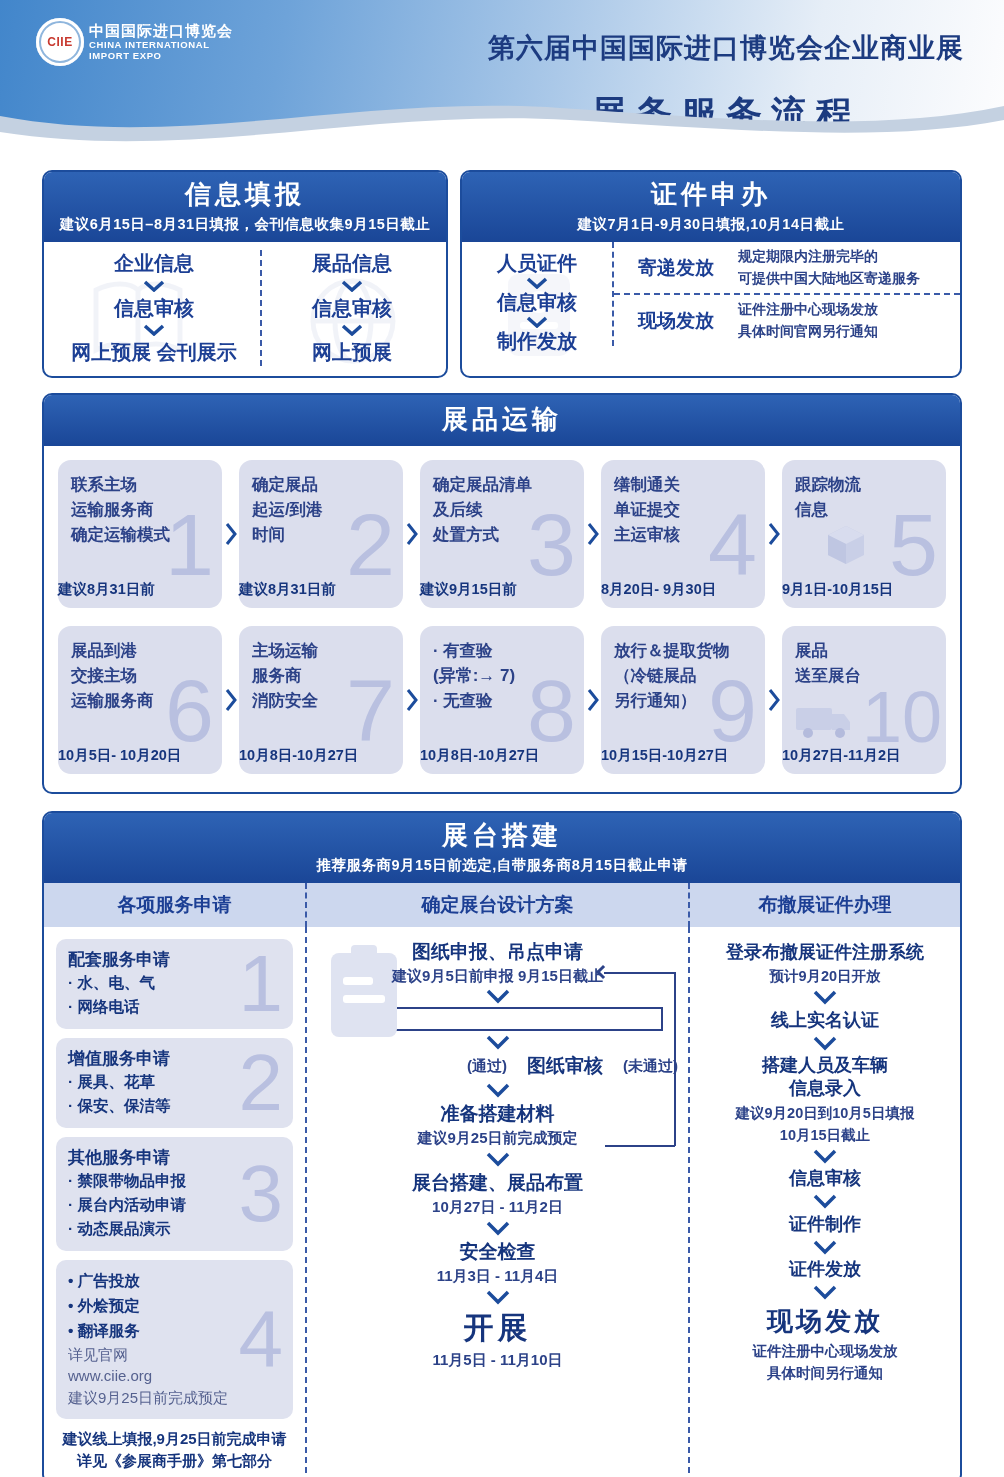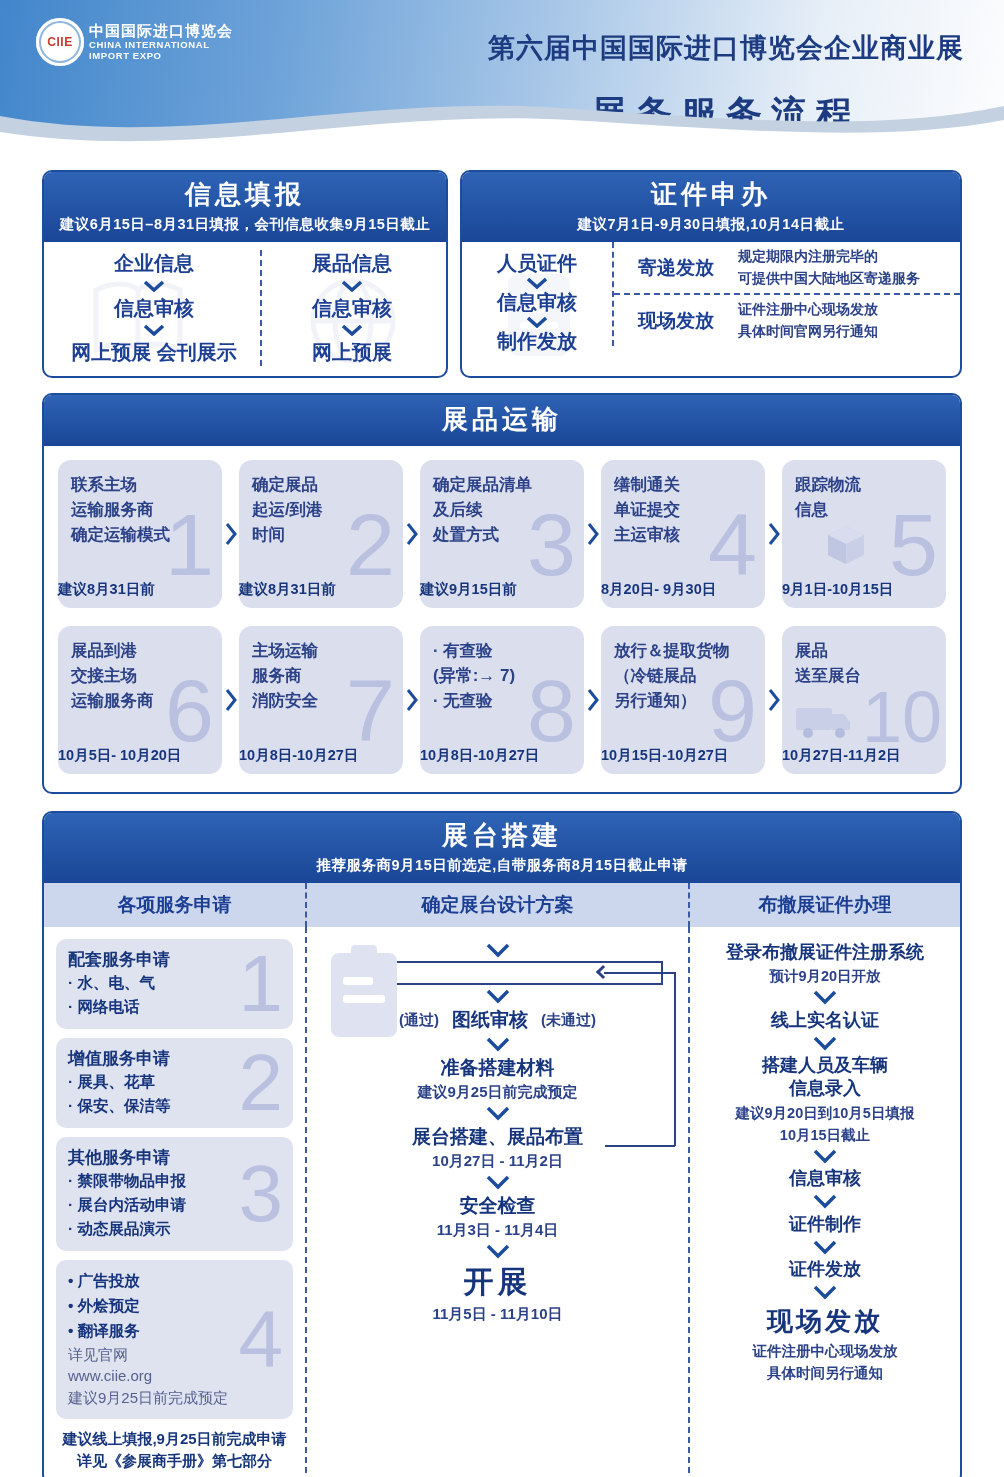--- a/index.html
+++ b/index.html
@@ -85,21 +85,21 @@
   .design-col { position:relative; padding:12px 10px 10px; text-align:center; }
   .d-t { font-size:19px; font-weight:800; color:#16357d; position:relative; z-index:1; }
   .d-s { font-size:15px; font-weight:600; color:#2c4288; margin-top:2px; position:relative; z-index:1; }
   .chd2 { display:flex; align-items:center; justify-content:center; height:20px; margin:1px 0; position:relative; z-index:1; }
   .bracket-top { width:330px; height:12px; margin:0 auto; border:2px solid #2c4288; border-bottom:none; }
   .bracket-bot { width:330px; height:12px; margin:0 auto; border:2px solid #2c4288; border-top:none; }
   .branches { display:flex; justify-content:space-between; width:374px; margin:0 auto; height:96px; }
   .branch { width:178px; }
   .branch .d-t { font-size:18px; }
   .branch .bl { font-size:14px; font-weight:600; color:#2c4288; line-height:1.35; }
-  .review { display:flex; align-items:center; justify-content:center; gap:13px; height:26px; position:relative; z-index:1; }
+  .review { display:flex; align-items:center; justify-content:flex-end; gap:20px; height:26px; position:relative; z-index:1; }
   .review .pr { font-size:15px; font-weight:600; color:#2c4288; }
   .review .rt { font-size:19px; font-weight:800; color:#16357d; }
   .loop { position:absolute; top:45px; right:12px; width:72px; height:174px; border-top:2px solid #2c4288; border-right:2px solid #2c4288; }
   .loop-conn { position:absolute; top:218px; right:13px; width:70px; border-top:2px solid #2c4288; }
   .loop-arrow { position:absolute; top:40px; right:80px; width:10px; height:10px; border-left:3px solid #2c4288; border-bottom:3px solid #2c4288; transform:rotate(45deg); }
   .d-open { font-size:30px; font-weight:800; color:#16357d; letter-spacing:4px; }
   .clip-wm { position:absolute; left:20px; top:16px; z-index:0; }
 
   .dc-col { padding:14px 6px 10px; text-align:center; }
   .dc-t { font-size:18px; font-weight:800; color:#16357d; line-height:1.3; }
@@ -432,20 +432,24 @@
         <svg class="clip-wm" width="74" height="96" viewBox="0 0 74 96">
           <rect x="4" y="10" width="66" height="84" rx="8" fill="#dfe3f1"></rect>
           <rect x="24" y="2" width="26" height="16" rx="4" fill="#dfe3f1"></rect>
           <rect x="16" y="34" width="30" height="8" rx="3" fill="#fff"></rect>
           <rect x="16" y="52" width="42" height="8" rx="3" fill="#fff"></rect>
         </svg>
         <div class="loop"></div>
         <div class="loop-conn"></div>
         <div class="loop-arrow"></div>
 
+        <div style="height:46px">
+          <div class="d-t">图纸申报、吊点申请</div>
+          <div class="d-s">建议9月5日前申报 9月15日截止</div>
+        </div>
         <div class="chd2">
             <svg width="28" height="15">
               <path d="M4,2 L14,12 L24,2" stroke="#1c4c9c" stroke-width="3.5" fill="none"></path>
             </svg>
           </div>
         <div class="bracket-top"></div>
         <div class="bracket-bot"></div>
         <div class="chd2">
             <svg width="28" height="15">
               <path d="M4,2 L14,12 L24,2" stroke="#1c4c9c" stroke-width="3.5" fill="none"></path>

